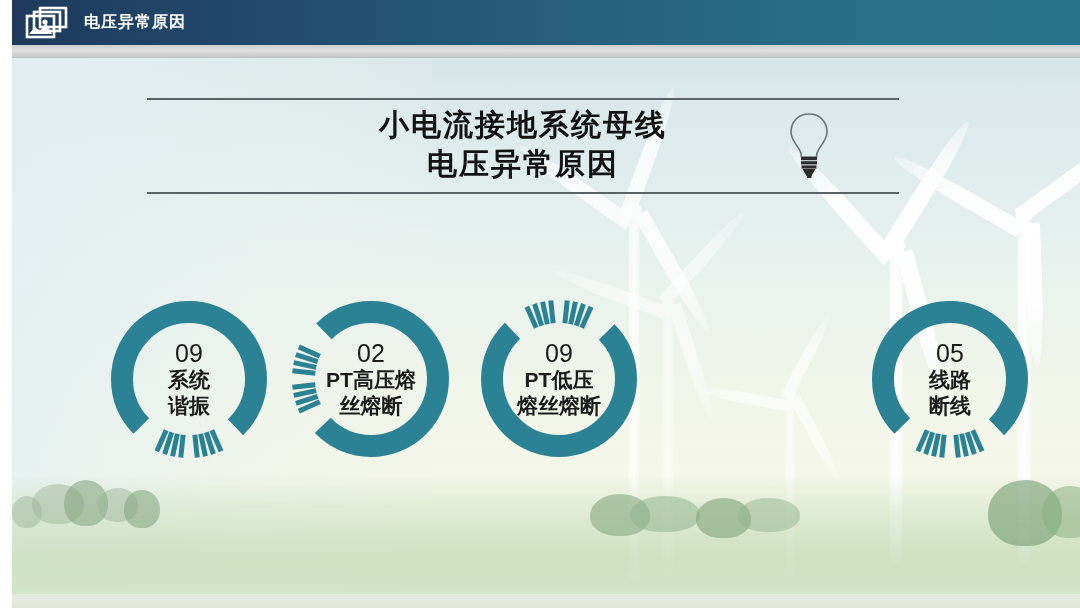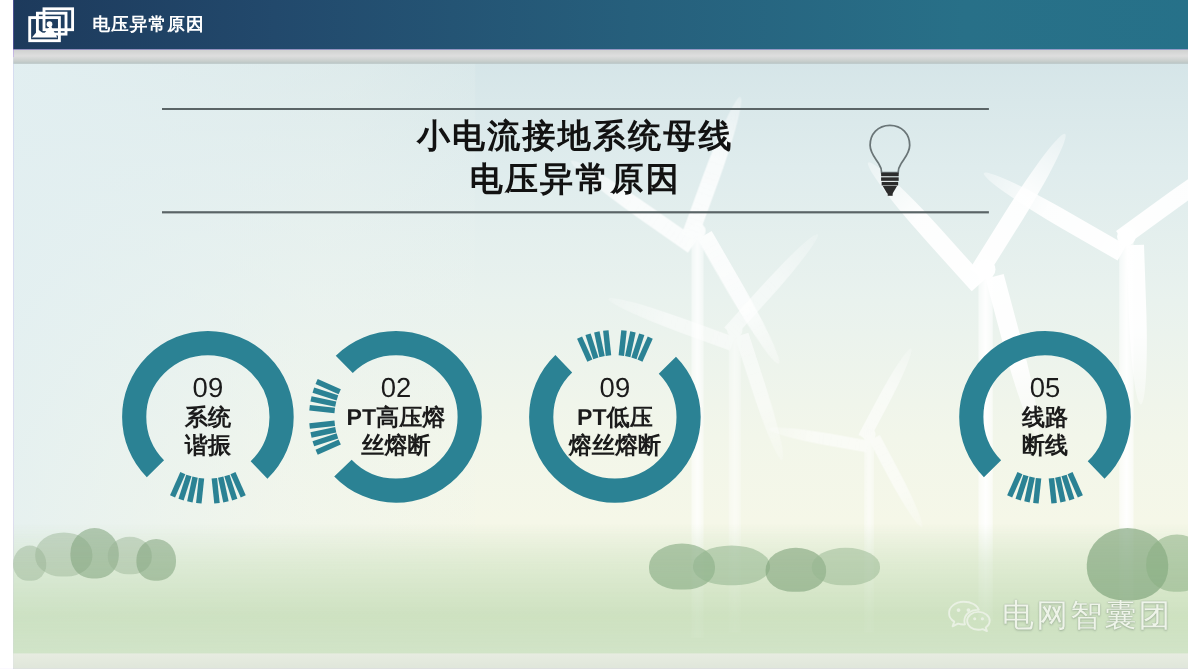--- a/index.html
+++ b/index.html
@@ -343,21 +343,21 @@
           </g>
         </g>
       </svg>
       <div class="circle-label">
         <div class="circle-num">09</div>
         <div class="circle-text">系统
 谐振</div>
       </div>
     </div>
 
-    <div class="circle-item" style="left:263px; top:8px;">
+    <div class="circle-item" style="left:274px; top:8px;">
       <svg class="ring-svg" viewBox="0 0 170 170" xmlns="http://www.w3.org/2000/svg">
         <circle cx="85" cy="85" r="67" fill="none" stroke="#2b8294" stroke-width="22" stroke-dasharray="316 105" stroke-dashoffset="-53" transform="rotate(180 85 85)"></circle>
         <g transform="translate(85,85)">
           <g stroke="#2b8294" stroke-width="5" fill="none">
             <line transform="rotate(156)" x1="56" y1="0" x2="79" y2="0"></line>
             <line transform="rotate(162)" x1="56" y1="0" x2="79" y2="0"></line>
             <line transform="rotate(168)" x1="56" y1="0" x2="79" y2="0"></line>
             <line transform="rotate(174)" x1="56" y1="0" x2="79" y2="0"></line>
             <line transform="rotate(186)" x1="56" y1="0" x2="79" y2="0"></line>
             <line transform="rotate(192)" x1="56" y1="0" x2="79" y2="0"></line>
@@ -415,27 +415,14 @@
       </svg>
       <div class="circle-label">
         <div class="circle-num">05</div>
         <div class="circle-text">线路
 断线</div>
       </div>
     </div>
 
   </div>
 
-  <div class="watermark">
-    <div class="wm-icon">
-      <svg width="40" height="30" viewBox="0 0 40 30" xmlns="http://www.w3.org/2000/svg">
-        <path d="M15 2 C7.5 2 1.8 6.8 1.8 12.4 C1.8 15.5 3.6 18.3 6.5 20.1 L5 24.4 L9.9 21.9 C11.4 22.4 13.2 22.7 15 22.7 L16.3 22.6 C15.9 21.6 15.7 20.5 15.7 19.4 C15.7 13.8 21.2 9.4 27.9 9.4 L28.8 9.4 C27.5 5.2 21.9 2 15 2 Z" fill="none" stroke="#eef3ea" stroke-width="1.7" stroke-linejoin="round"></path>
-        <circle cx="10.4" cy="9.6" r="1.7" fill="#eef3ea"></circle>
-        <circle cx="19.4" cy="9.6" r="1.7" fill="#eef3ea"></circle>
-        <path d="M28.4 11.3 C22.8 11.3 18.2 14.9 18.2 19.4 C18.2 23.9 22.8 27.5 28.4 27.5 C29.8 27.5 31.2 27.3 32.4 26.9 L36.2 28.7 L35.1 25.4 C37.3 24 38.7 21.8 38.7 19.4 C38.7 14.9 34.1 11.3 28.4 11.3 Z" fill="none" stroke="#eef3ea" stroke-width="1.7" stroke-linejoin="round"></path>
-        <circle cx="25.1" cy="17.5" r="1.4" fill="#eef3ea"></circle>
-        <circle cx="32.1" cy="17.5" r="1.4" fill="#eef3ea"></circle>
-      </svg>
-    </div>
-    <div class="wm-text">电网智囊团</div>
-  </div>
 
 </div>
 
 </body></html>

